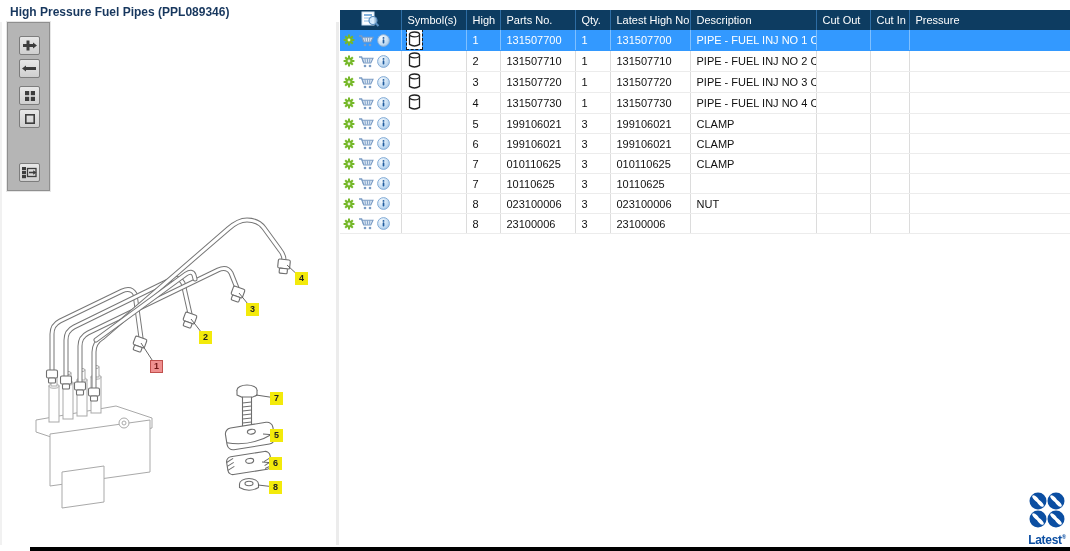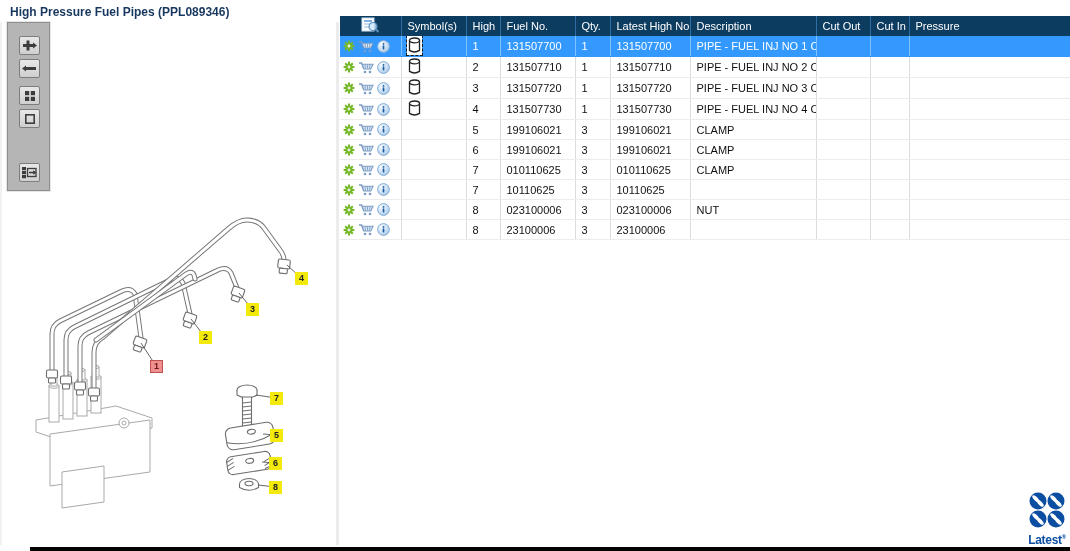--- a/index.html
+++ b/index.html
@@ -29,21 +29,21 @@
   .part{stroke:var(--drawing_line);stroke-width:1.1;fill:#fff;}
   .part-line{stroke:var(--drawing_line);stroke-width:1;fill:none;}
   .machine{stroke:var(--machine_line);stroke-width:1;fill:#fff;}
   .leader{stroke:#555;stroke-width:0.9;}
   .callout{position:absolute;width:13px;height:13px;text-align:center;
     font-size:9px;font-weight:bold;line-height:13px;color:#222;
     background:var(--callout_yellow);cursor:pointer;}
   .callout.selected{background:var(--callout_red);border:1px solid var(--callout_red_border);
     color:#6e1414;width:11px;height:11px;line-height:11px;}
   
-  .table-area{position:absolute;left:340px;top:16px;width:730px;}
+  .table-area{position:absolute;left:340px;top:10px;width:730px;}
   table{border-collapse:collapse;table-layout:fixed;width:730px;}
   th{background:var(--header_bg);color:#fff;font-size:11px;font-weight:normal;text-align:left;
     height:20px;padding:0 0 0 6px;border-right:1px solid var(--header_line);overflow:hidden;white-space:nowrap;}
   th.actions-col{padding-left:0;text-align:center;}
   td{height:20px;font-size:11px;color:#111;padding:0 0 0 6px;border-right:1px solid var(--col_line);
     border-bottom:1px solid var(--row_line);overflow:hidden;white-space:nowrap;box-sizing:border-box;}
   td.actions{padding:0 0 0 3px;}
   td.symbol{padding:0 0 0 5px;}
   .icon-strip{display:flex;align-items:center;gap:3px;}
   tr.selected td{background:var(--selected_bg);color:#fff;border-right-color:#7fc0ff;border-bottom-color:var(--selected_bg);}
@@ -253,21 +253,21 @@
           <th class="actions-col"><svg width="19" height="16" viewBox="0 0 19 16">
     <rect x="1" y="1" width="12" height="13" fill="#fff" stroke="#cfe4f7" stroke-width="1"></rect>
     <line x1="3" y1="4" x2="11" y2="4" stroke="#4a90d2" stroke-width="1.4"></line>
     <line x1="3" y1="7" x2="11" y2="7" stroke="#9ec6ea" stroke-width="1.2"></line>
     <line x1="3" y1="10" x2="11" y2="10" stroke="#9ec6ea" stroke-width="1.2"></line>
     <circle cx="12" cy="9.5" r="4" fill="#cfe8ff" fill-opacity="0.75" stroke="#5a8fc0" stroke-width="1.2"></circle>
     <line x1="14.8" y1="12.3" x2="17.5" y2="15" stroke="#5a8fc0" stroke-width="2"></line>
   </svg></th>
           <th><span>Symbol(s)</span></th>
           <th><span>High</span></th>
-          <th><span>Fuel No.</span></th>
+          <th><span>Parts No.</span></th>
           <th><span>Qty.</span></th>
           <th><span>Latest High No.</span></th>
           <th><span>Description</span></th>
           <th><span>Cut Out</span></th>
           <th><span>Cut In</span></th>
           <th><span>Pressure</span></th>
         </tr>
       </thead>
     <tbody id="body-rows">
         <tr class="selected">

